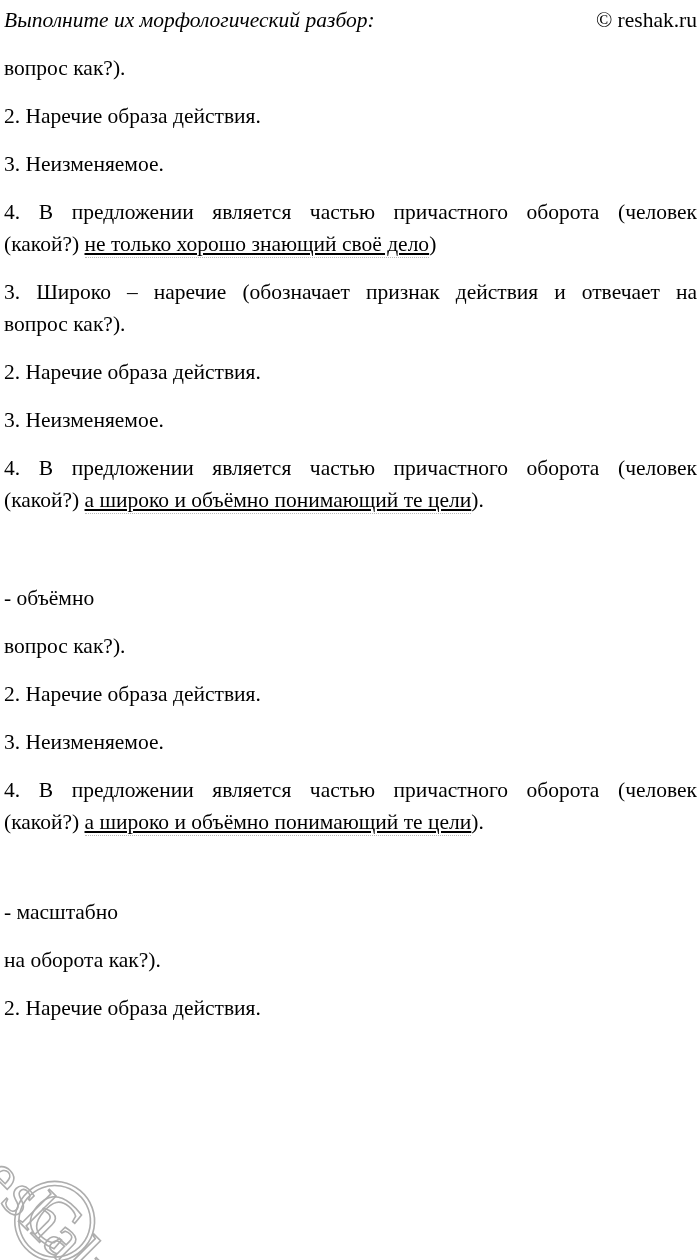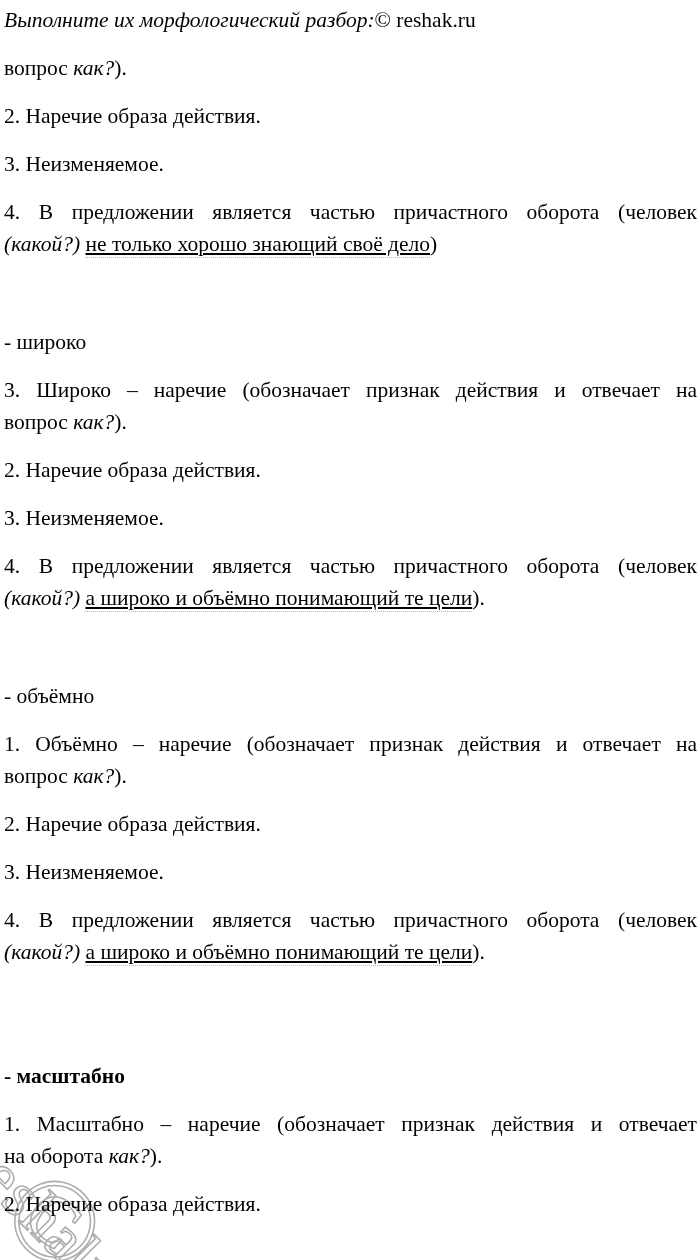--- a/index.html
+++ b/index.html
@@ -3,36 +3,36 @@
 <meta charset="utf-8">
 <style>
   html, body { margin: 0; padding: 0; }
   body {
     width: 700px; height: 1260px; overflow: hidden; position: relative;
     background: #ffffff; color: #000000;
     font-family: "Liberation Serif", "DejaVu Serif", serif;
     font-size: 21.5px; line-height: 32px;
   }
   .page { position: relative; z-index: 1; padding: 4px 3px 0 4px; }
-  .header-row { display: flex; align-items: flex-start; margin-bottom: 16px; }
+  .header-row { display: flex; justify-content: space-between; align-items: flex-start; margin-bottom: 16px; }
   .title { font-style: italic; }
   .row { margin-bottom: 16px; }
   .jline { text-align: justify; text-align-last: justify; }
-  .it { font-style: italic; }
+  .it { }
   .u {
     text-decoration: underline;
     text-decoration-thickness: 1.5px;
     text-underline-offset: 2px;
     border-bottom: 1px dotted #b8b8b8;
     padding-bottom: 1px;
     text-align: right;
   }
   .mt-a { margin-top: 66px; }
   .mt-b { margin-top: 66px; }
-  .mt-c { margin-top: 92px; font-weight: bold; }
+  .mt-c { margin-top: 58px; }
   
   .wm { position: absolute; left: 0; top: 0; width: 700px; height: 1260px; z-index: 0; pointer-events: none; opacity: .9; }
   .wm-text {
     position: absolute; left: 0px; top: 1128px;
     font-size: 64px; line-height: 1; letter-spacing: 1px;
     transform: rotate(45deg); transform-origin: 0 0;
     color: transparent; -webkit-text-stroke: 1.6px #a5a5a5;
   }
   .wm-c {
     position: absolute; left: 10px; top: 1162px;
@@ -57,51 +57,48 @@
     </div>
     <div class="row">2. Наречие образа действия.</div>
     <div class="row">3. Неизменяемое.</div>
     <div class="row">
       <div class="jline">4. В предложении является частью причастного оборота (человек</div>
       <div><span class="it">(какой?) </span><span class="u">не только хорошо знающий своё дело</span><span>)</span></div>
     </div>
   </section>
 
   <section>
-    <div class="row mt-a">- широко</div>
     <div class="row">
       <div class="jline">3. Широко – наречие (обозначает признак действия и отвечает на</div>
       <div><span>вопрос </span><span class="it">как?</span><span>).</span></div>
     </div>
     <div class="row">2. Наречие образа действия.</div>
     <div class="row">3. Неизменяемое.</div>
     <div class="row">
       <div class="jline">4. В предложении является частью причастного оборота (человек</div>
       <div><span class="it">(какой?) </span><span class="u">а широко и объёмно понимающий те цели</span><span>).</span></div>
     </div>
   </section>
 
   <section>
     <div class="row mt-b">- объёмно</div>
     <div class="row">
-      <div class="jline">1. Объёмно – наречие (обозначает признак действия и отвечает на</div>
       <div><span>вопрос </span><span class="it">как?</span><span>).</span></div>
     </div>
     <div class="row">2. Наречие образа действия.</div>
     <div class="row">3. Неизменяемое.</div>
     <div class="row">
       <div class="jline">4. В предложении является частью причастного оборота (человек</div>
       <div><span class="it">(какой?) </span><span class="u">а широко и объёмно понимающий те цели</span><span>).</span></div>
     </div>
   </section>
 
   <section>
     <div class="row mt-c">- масштабно</div>
     <div class="row">
-      <div class="jline">1. Масштабно – наречие (обозначает признак действия и отвечает</div>
       <div><span>на оборота </span><span class="it">как?</span><span>).</span></div>
     </div>
     <div class="row">2. Наречие образа действия.</div>
   </section>
 
 </div>
 
 <div class="wm">
   <div class="wm-text">reshak.ru</div>
   <div class="wm-c">©</div>

